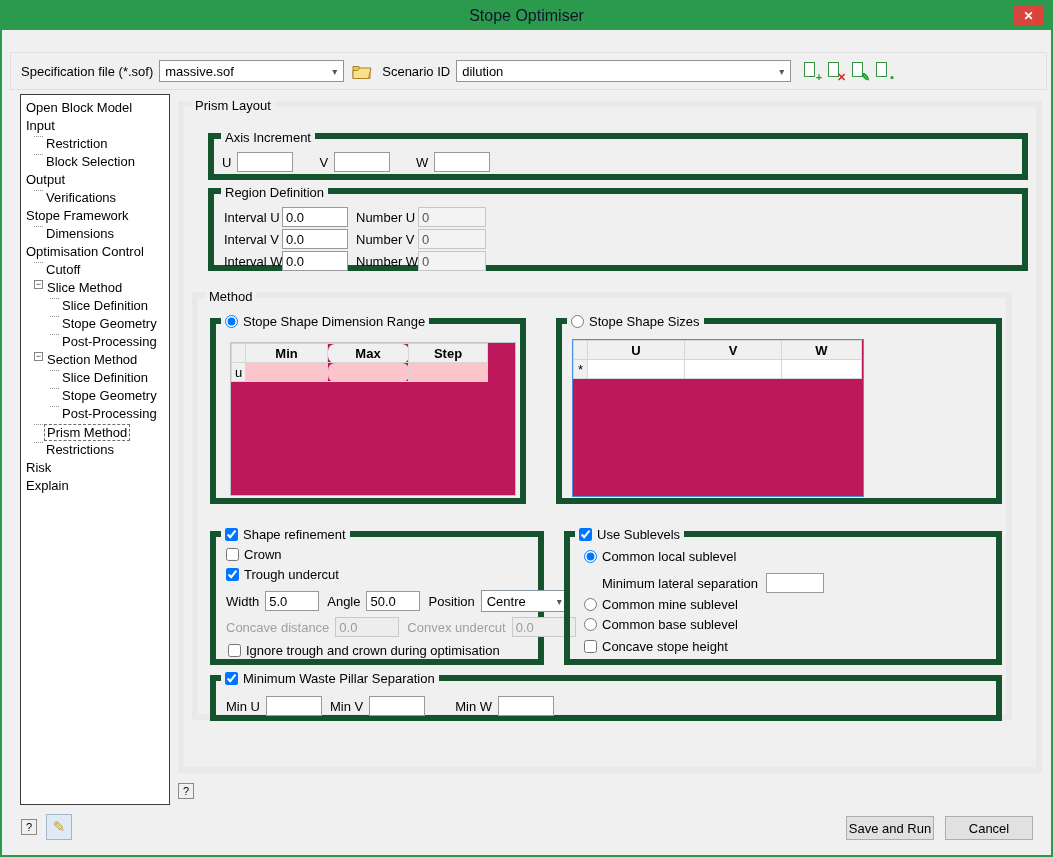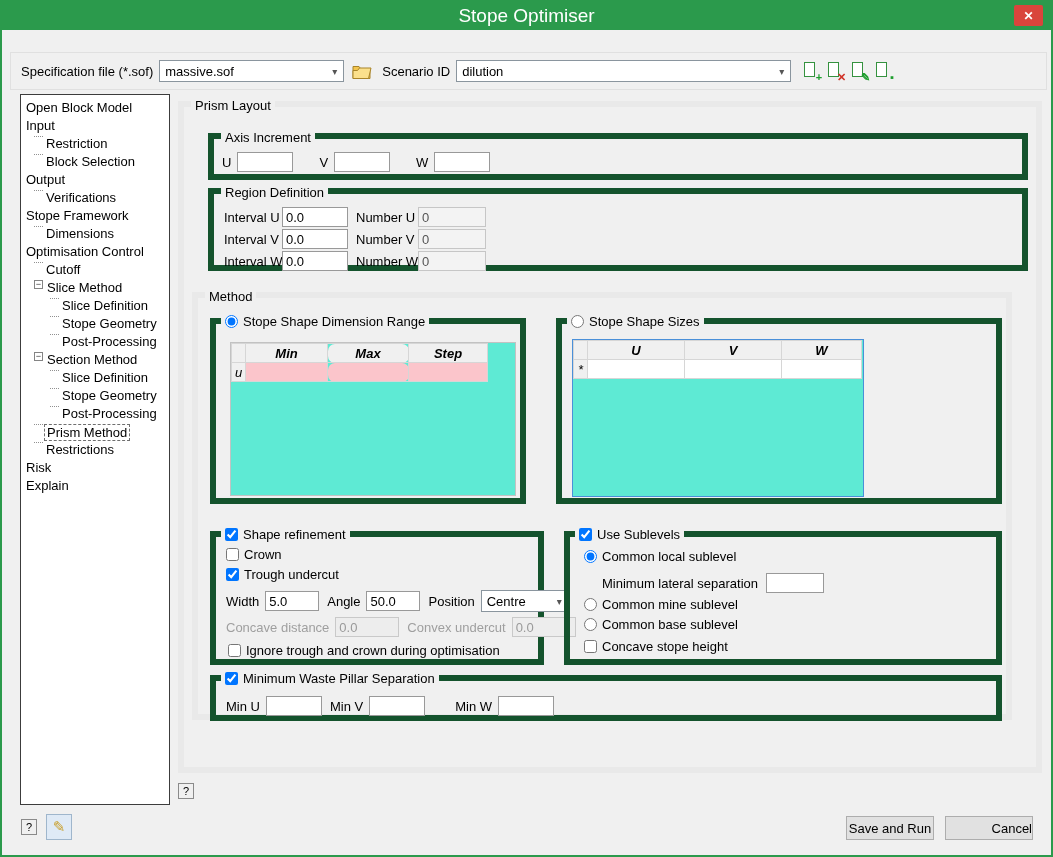--- a/index.html
+++ b/index.html
@@ -1,21 +1,21 @@
 <!DOCTYPE html>
 <html><head>
 <meta charset="utf-8">
 <style>
   * { margin:0; padding:0; box-sizing:border-box; font-family:"Liberation Sans", sans-serif; }
   html,body { background:#cfcfcf; }
   .window { position:relative; width:1053px; height:857px; background:#f0f0f0;
             border:2px solid #2b9a4c; overflow:hidden; }
   .titlebar { position:absolute; left:0; top:0; right:0; height:28px; background:#2b9a4c;
               display:flex; align-items:center; justify-content:center; }
-  .title { font-size:19px; color:#ffffff; }
+  .title { font-size:16px; color:#0f172a; }
   .closebtn { position:absolute; right:8px; top:3px; width:29px; height:21px; background:#d9453c;
               border-radius:2px; color:#fff; font-size:12px; font-weight:bold;
               display:flex; align-items:center; justify-content:center; cursor:pointer; }
   .lbl { font-size:13px; color:#000; white-space:nowrap; }
   .graytext { color:#9f9f9f; }
 
   .hdr { position:absolute; left:8px; top:50px; width:1037px; height:38px;
          border:1px solid #e0e0e0; display:flex; align-items:center; padding-left:10px; }
   .combo { height:22px; background:#fff; border:1px solid #8a959e; display:flex;
            align-items:center; padding-left:5px; cursor:pointer; }
@@ -47,21 +47,21 @@
   input[type=checkbox], input[type=radio] { width:13px; height:13px; margin:0; flex:none; }
 
   .tb { height:20px; border:1px solid #999; background:#fff; font-size:13px; padding:0 3px; }
   .tb.ro { background:#f3f3f3; border-color:#c6c6c6; color:#555; }
   .tb.dis { background:#ededed; border-color:#c9c9c9; color:#9a9a9a; }
   .w56 { width:56px; } .w54 { width:54px; } .w58 { width:58px; } .w64 { width:64px; } .w66 { width:66px; } .w68 { width:68px; }
 
   .row { position:absolute; display:flex; align-items:center; }
   .cbrow { display:flex; align-items:center; gap:5px; font-size:13px; }
 
-  .tblwrap { position:absolute; background:#5eead4; border:1px solid #c2c2c2; overflow:hidden;font-style:italic; }
+  .tblwrap { position:absolute; background:#be185d; border:1px solid #c2c2c2; overflow:hidden; }
   .tblwrap.focus { border:1px solid #4a90d9; }
   .grid { border-collapse:collapse; table-layout:fixed; }
   .grid th, .grid td { border:1px solid #d6d6d6; height:19px; font-size:13px; padding:0 2px; text-align:center; overflow:hidden; }
   .grid th { background:#f0f0f0; font-weight:bold; }
   .grid .rowhdr { background:#f0f0f0; font-weight:normal; }
   .c14 { width:14px; } .c82 { width:82px; } .c81 { width:81px;border-radius:7px; } .c79 { width:79px; } .c97 { width:97px; } .c80 { width:80px; }
   td.pink { background:#fbc5cb; }
   td.white { background:#fff; }
 
   .helpbtn { position:absolute; width:16px; height:16px; border:1px solid #8a8a8a; background:#f0f0f0;
@@ -365,15 +365,15 @@
     <span>?</span>
   </div>
   <div class="helpbtn" style="left:19px; top:817px;">
     <span>?</span>
   </div>
   <div class="notes">
     <span class="gold">✎</span>
   </div>
 
   <button class="btn" style="right:117px;">Save and Run</button>
-  <button class="btn" style="right:18px;text-align:right;">Cancel</button>
+  <button class="btn" style="right:18px;">Cancel</button>
 
 </div>
 
 </body></html>

